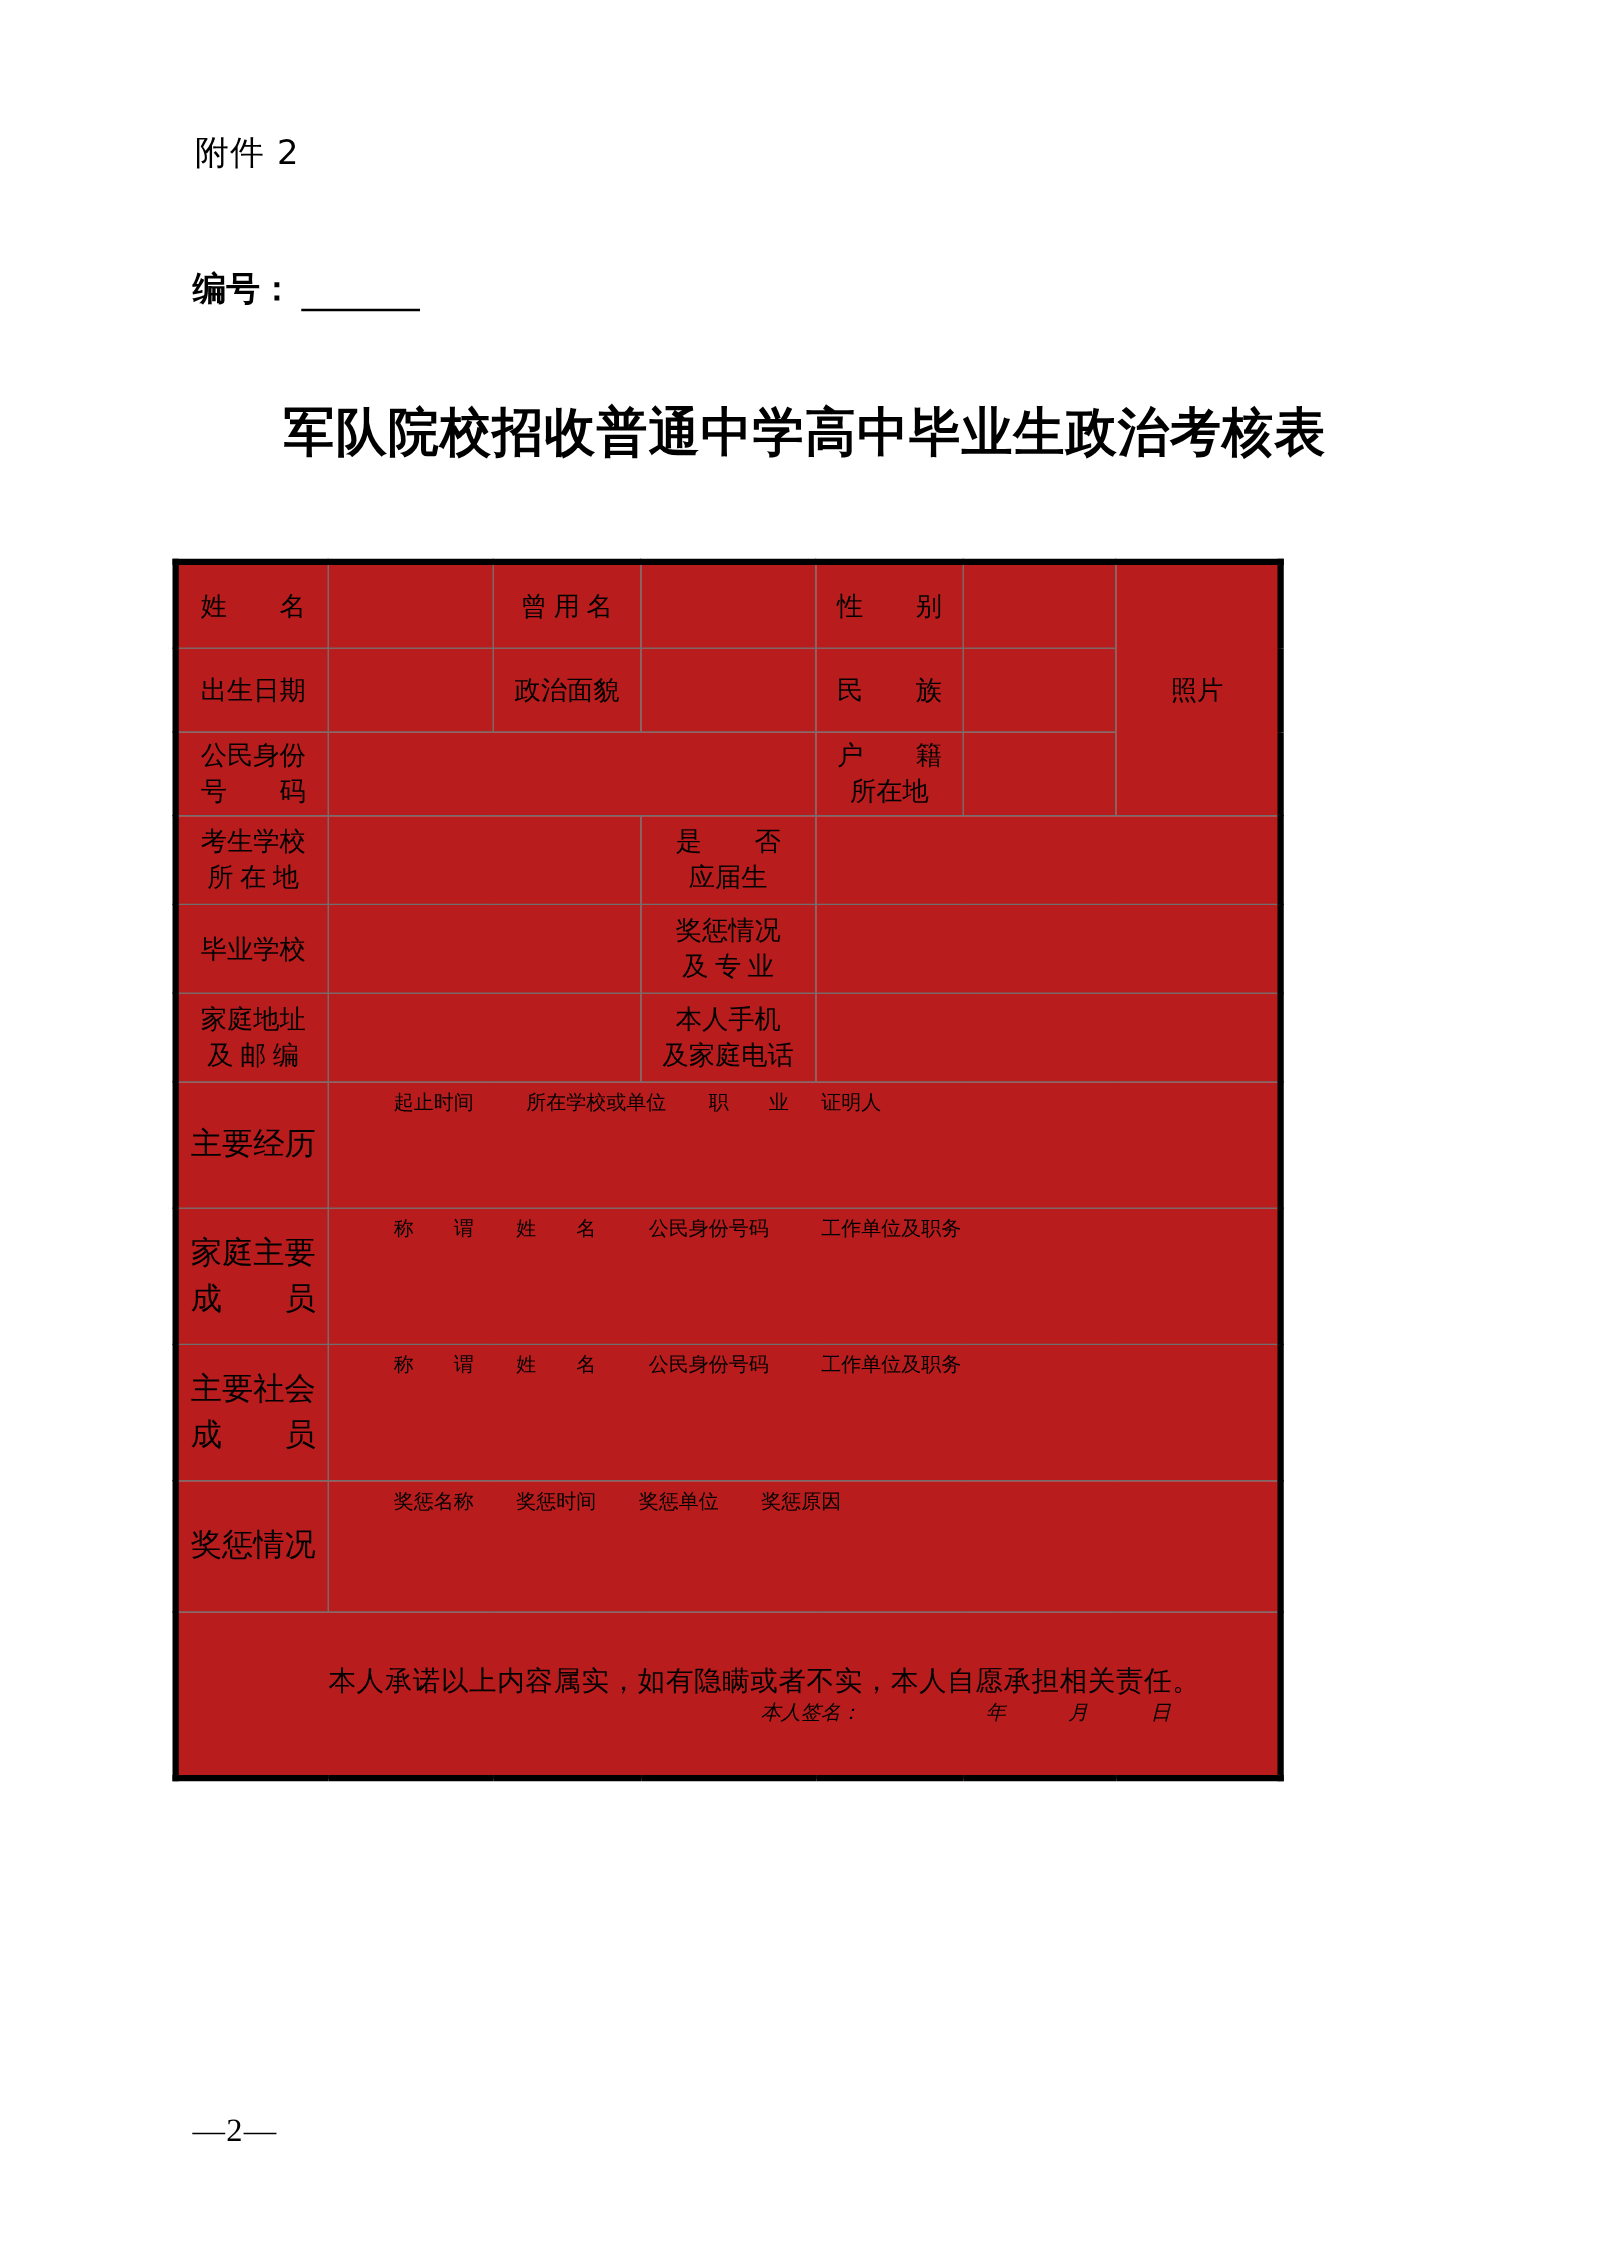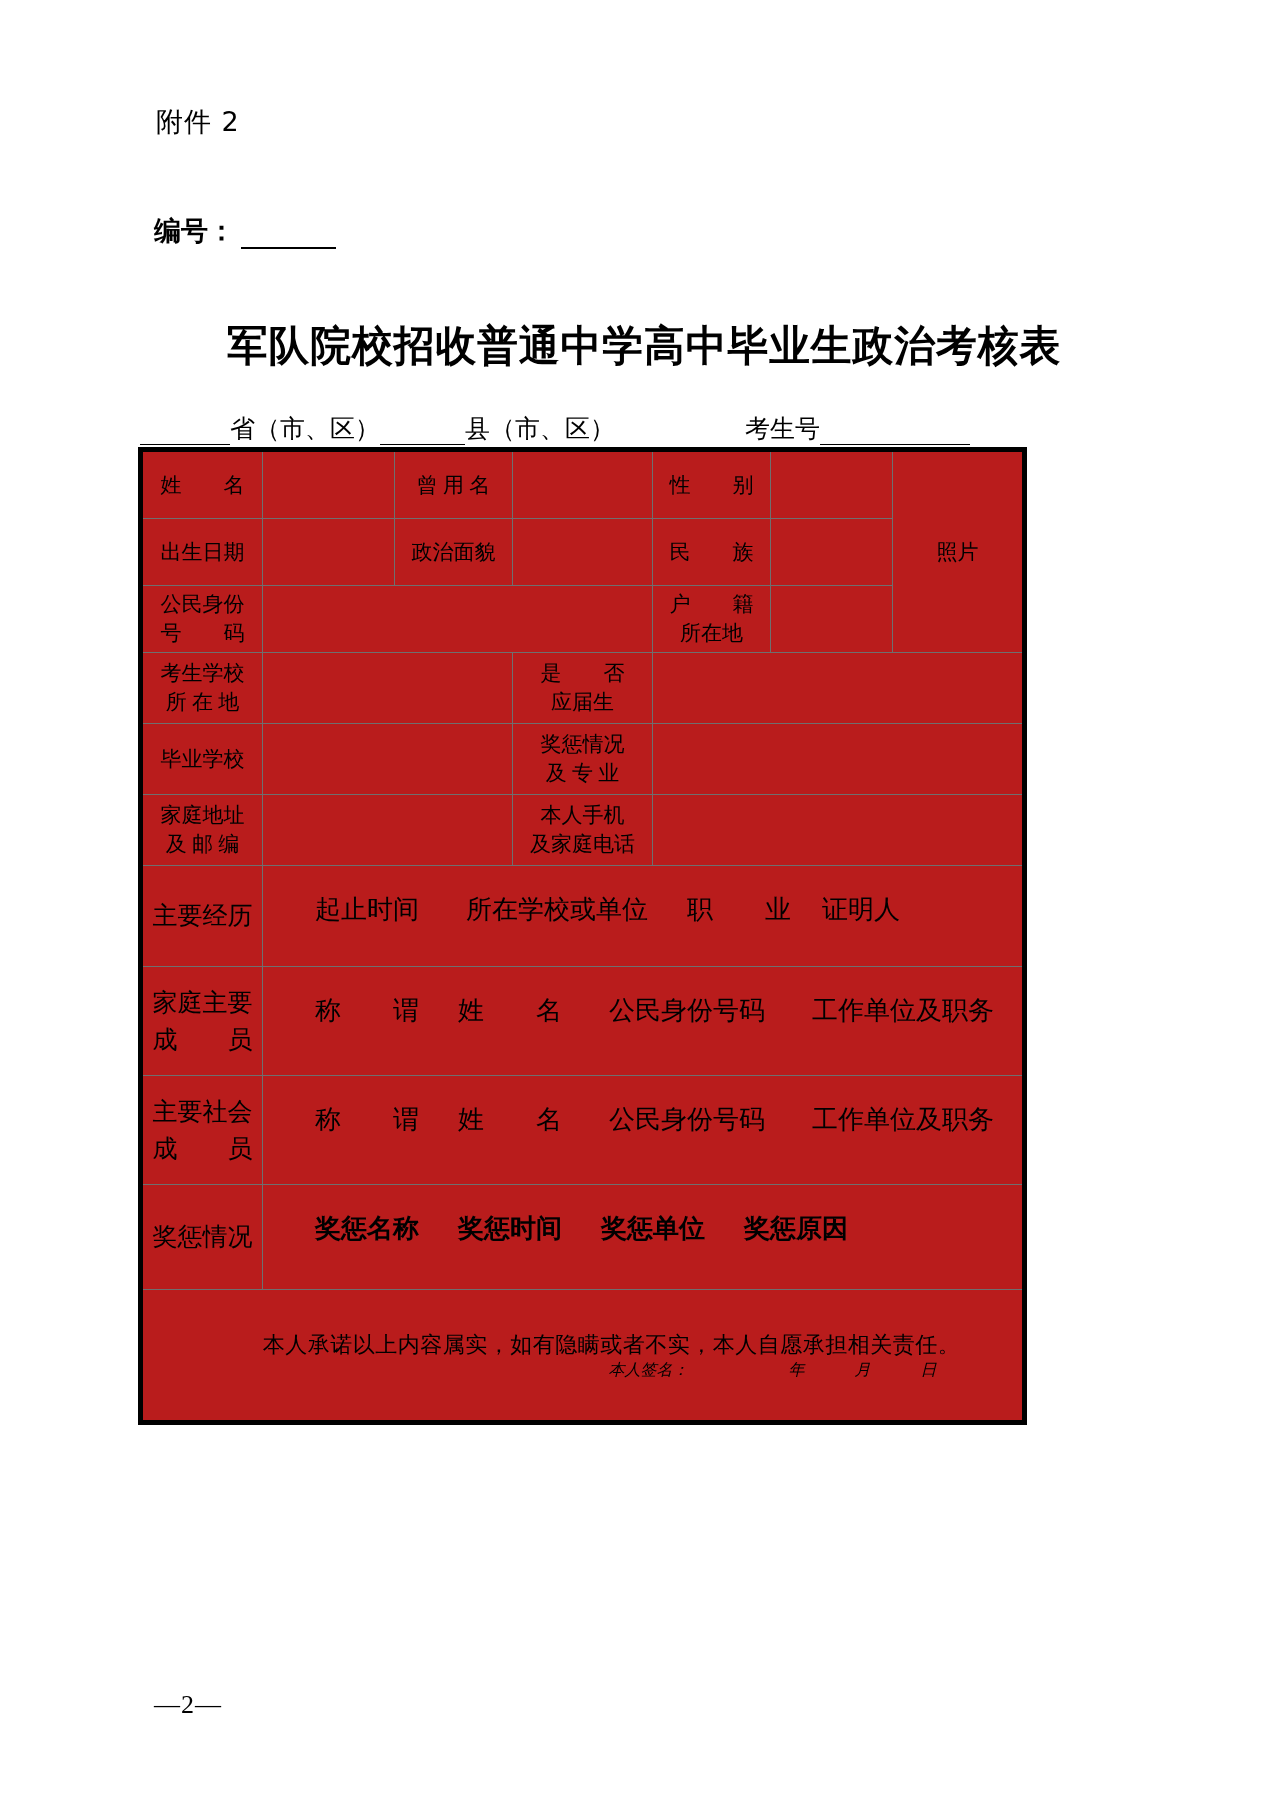--- a/index.html
+++ b/index.html
@@ -114,23 +114,22 @@
     line-height: 1.45;
     padding: 4px 6px;
     white-space: nowrap;
   }
   .blankcell { }
 
   .hdr-row-text {
     text-align: left;
     padding-left: 52px;
     padding-top: 6px;
-    font-size: 26px;
-    white-space: nowrap;
-    margin-top: 20px;
+    font-size: 16px;
+    white-space: nowrap;
   }
   .hdr-row-text .g1 { display:inline-block; width: 34px; }
   .hdr-row-text .g2 { display:inline-block; width: 26px; }
   .hdr-row-text .g3 { display:inline-block; width: 18px; }
 
   .sec-label {
     font-size: 25px;
     line-height: 1.5;
     white-space: nowrap;
   }
@@ -171,29 +170,20 @@
 
   <div class="serial-row">
     <span>编</span>
     <span class="sp"></span>
     <span>号：</span>
     <span class="serial-blank"></span>
   </div>
 
   <div class="doc-title">军队院校招收普通中学高中毕业生政治考核表</div>
 
-  <div class="region-line">
-    <span class="ul-blank ul-90"></span>
-    <span>省（市、区）</span>
-    <span class="ul-blank ul-85"></span>
-    <span>县（市、区）</span>
-    <span class="region-gap"></span>
-    <span>考生号</span>
-    <span class="ul-blank ul-150"></span>
-  </div>
 
   <table class="form-table">
     <colgroup>
       <col style="width:122px">
       <col style="width:132px">
       <col style="width:118px">
       <col style="width:140px">
       <col style="width:118px">
       <col style="width:122px">
       <col style="width:132px">
@@ -314,21 +304,21 @@
             <span class="g1"></span>
             <span>公民身份号码</span>
             <span class="g1"></span>
             <span>工作单位及职务</span>
           </div>
         </td>
       </tr>
 
       <tr>
         <td class="sec-label">奖惩情况</td>
-        <td colspan="6" style="height:104px; vertical-align: top; font-weight: bold;">
+        <td colspan="6" style="height:104px; vertical-align: top;">
           <div class="hdr-row-text">
             <span>奖惩名称</span>
             <span class="g2"></span>
             <span>奖惩时间</span>
             <span class="g2"></span>
             <span>奖惩单位</span>
             <span class="g2"></span>
             <span>奖惩原因</span>
           </div>
         </td>

